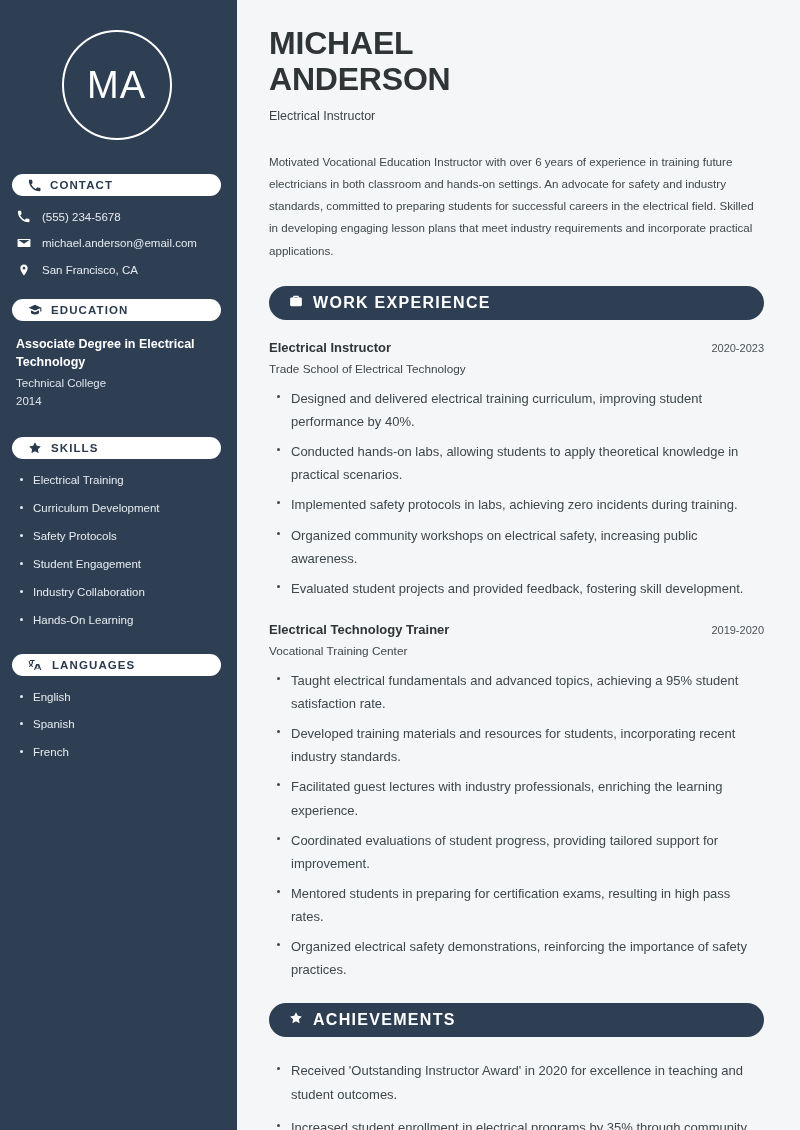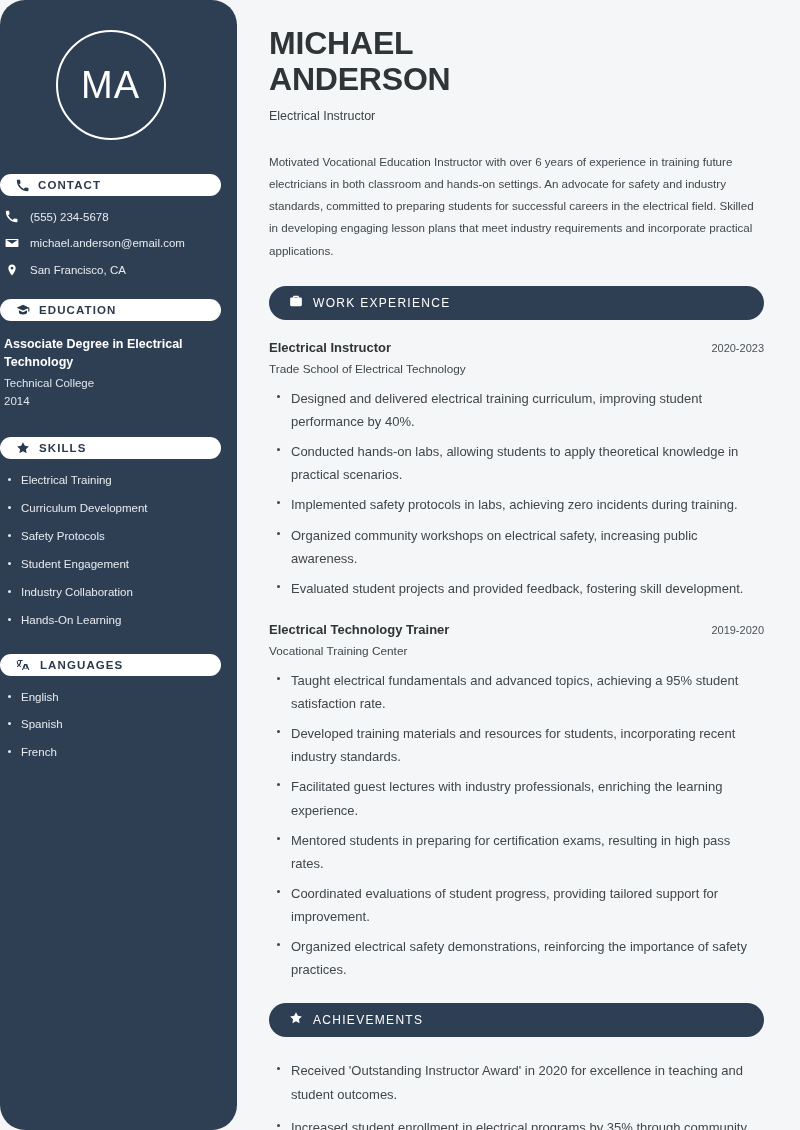--- a/index.html
+++ b/index.html
@@ -16,23 +16,22 @@
     display: flex;
     background: #f5f6f7;
     overflow: hidden;
   }
 
   
   .sidebar {
     width: 237px;
     flex: 0 0 237px;
     background: #2e3f54;
-    padding: 22px 16px 20px 0;
+    padding: 22px 16px 20px 12px;
     color: #ffffff;
-    border-radius: 25px;
   }
   .avatar-wrap {
     display: flex;
     justify-content: center;
     margin-top: 8px;
     margin-bottom: 34px;
   }
   .avatar {
     width: 110px;
     height: 110px;
@@ -142,22 +141,22 @@
     height: 34px;
     display: flex;
     align-items: center;
     gap: 10px;
     padding: 0 20px;
     color: #ffffff;
     margin-bottom: 20px;
     margin-top: 6px;
   }
   .banner-label {
-    font-size: 12px;
-    font-weight: normal;
+    font-size: 16px;
+    font-weight: bold;
     letter-spacing: 1.3px;
   }
 
   .job { margin-bottom: 8px; }
   .job-head {
     display: flex;
     justify-content: space-between;
     align-items: baseline;
   }
   .job-title {
@@ -334,22 +333,22 @@
     <div class="job">
       <div class="job-head">
         <span class="job-title">Electrical Technology Trainer</span>
         <span class="job-dates">2019-2020</span>
       </div>
       <div class="job-org">Vocational Training Center</div>
       <ul class="bullets wide">
         <li>Taught electrical fundamentals and advanced topics, achieving a 95% student satisfaction rate.</li>
         <li>Developed training materials and resources for students, incorporating recent industry standards.</li>
         <li>Facilitated guest lectures with industry professionals, enriching the learning experience.</li>
+        <li>Coordinated evaluations of student progress, providing tailored support for improvement.</li>
         <li>Mentored students in preparing for certification exams, resulting in high pass rates.</li>
-        <li>Coordinated evaluations of student progress, providing tailored support for improvement.</li>
         <li>Organized electrical safety demonstrations, reinforcing the importance of safety practices.</li>
       </ul>
     </div>
 
     <div class="banner">
       <span class="ic">
         <svg width="14" height="14" viewBox="0 0 24 24" fill="#ffffff">
           <path d="M12 2l3.1 6.3 6.9 1-5 4.9 1.2 6.8-6.2-3.3-6.2 3.3L7 14.2 2 9.3l6.9-1L12 2z"></path>
         </svg>
       </span>

